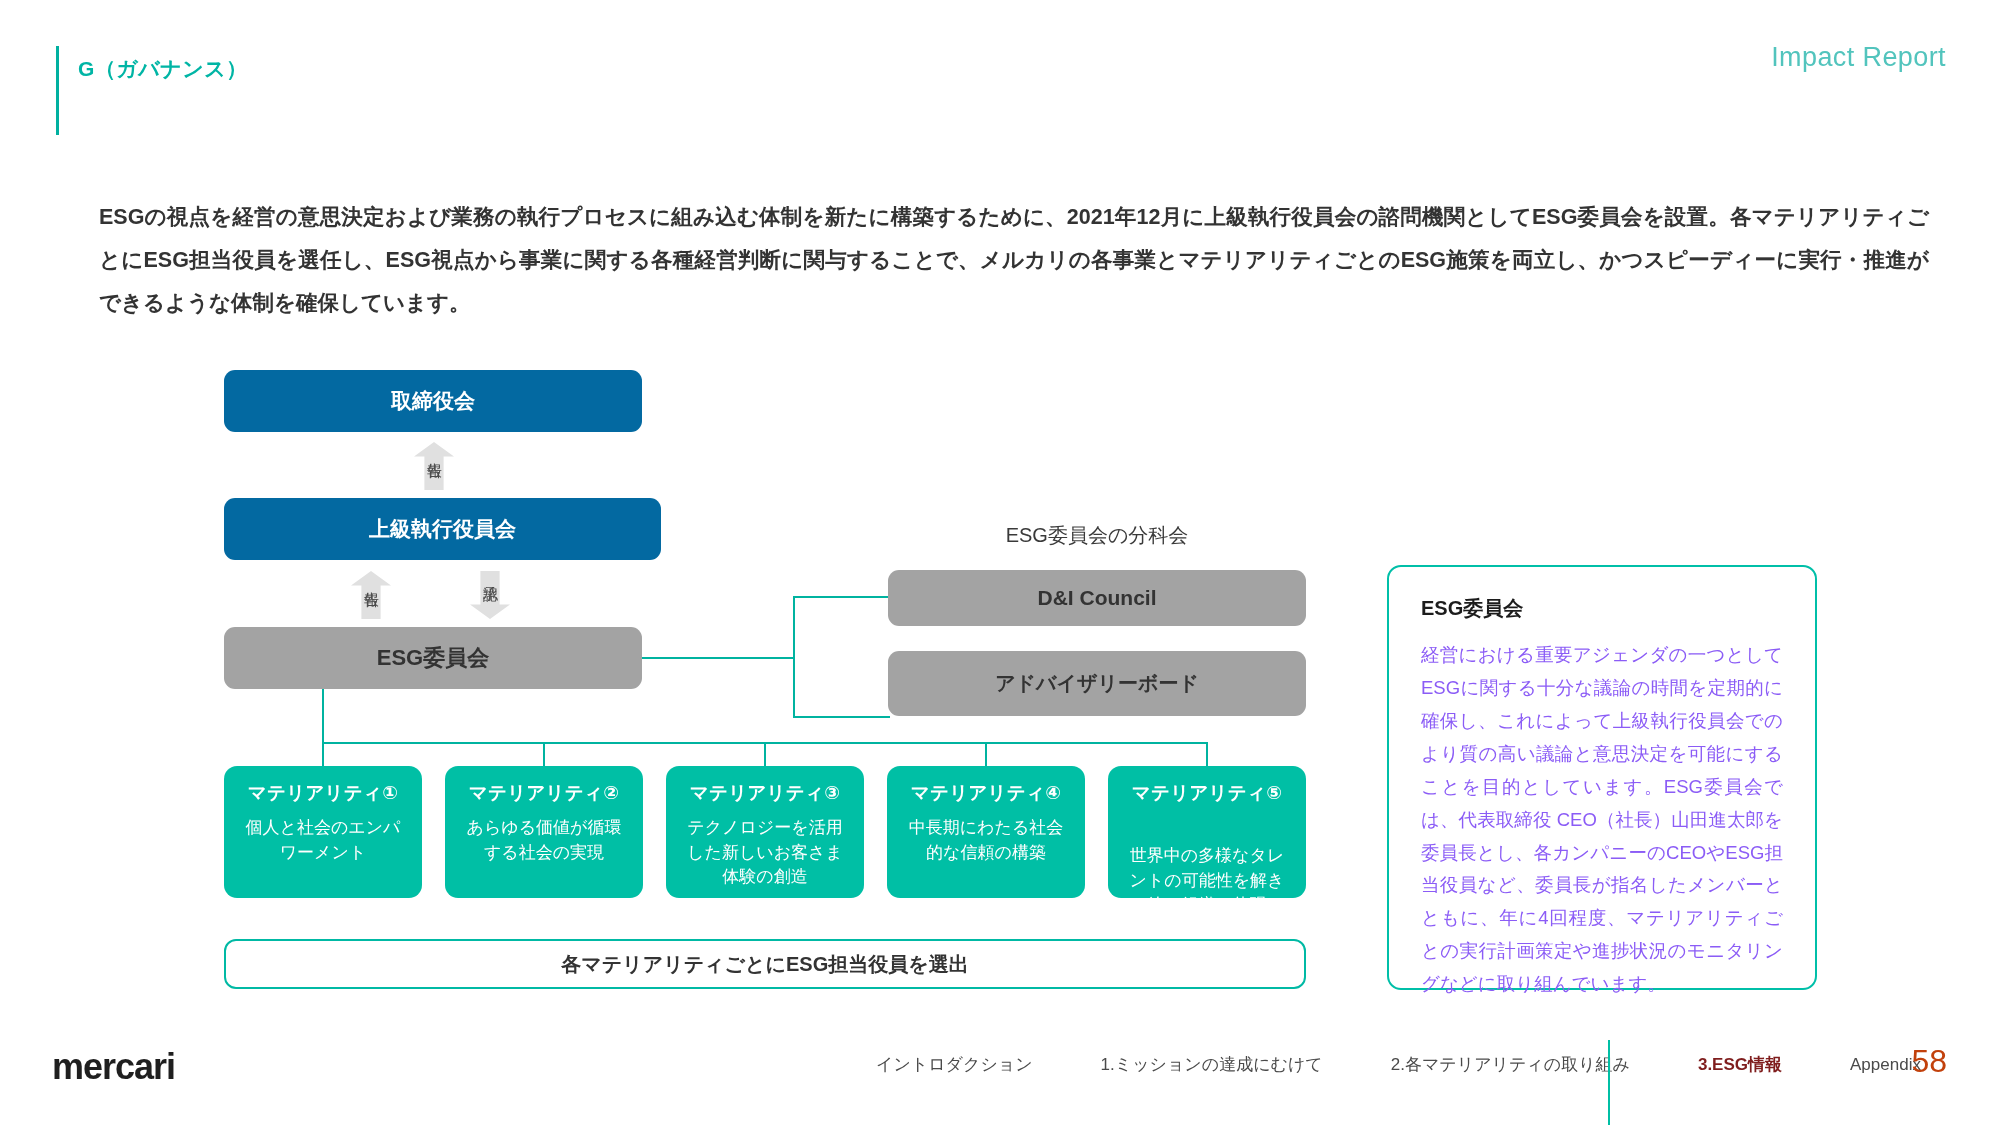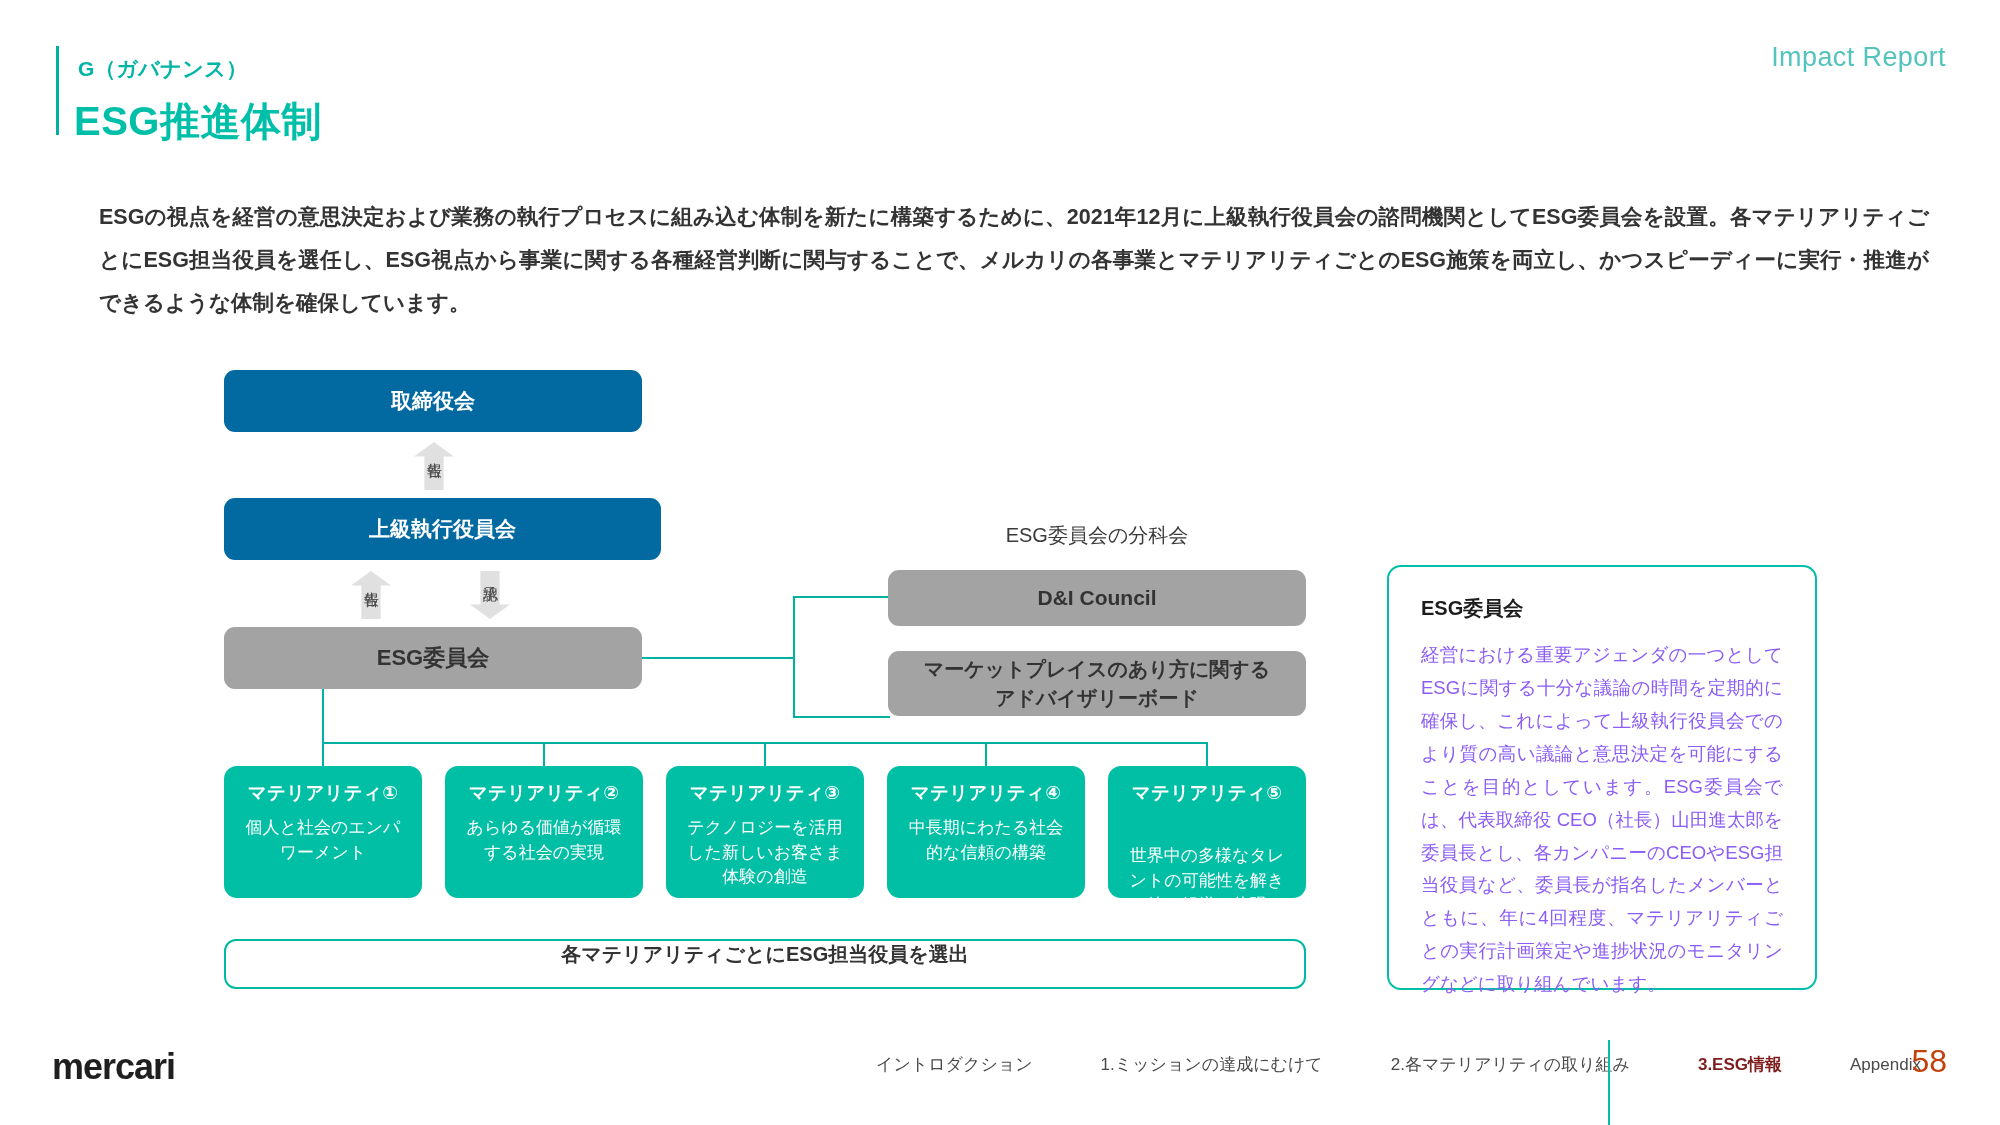--- a/index.html
+++ b/index.html
@@ -142,20 +142,21 @@
   .bottom-bar {
     position: absolute;
     left: 224px;
     top: 939px;
     width: 1082px;
     height: 50px;
     box-sizing: border-box;
     border: 2px solid #00b9a4;
     border-radius: 12px;
     display: flex;
+    align-items: center;
     justify-content: center;
     font-size: 20px;
     font-weight: 700;
     color: #333333;
   }
 
   
   .ln { position: absolute; background: #00b3a0; }
 
   
@@ -265,21 +266,20 @@
     font-weight: 400;
   }
 </style>
 </head>
 <body>
 
 <div id="page">
 
   <div class="hdr-rule"></div>
   <div class="hdr-eyebrow">G（ガバナンス）</div>
-  <div class="hdr-title">ESG推進体制</div>
   <div class="impact-report">Impact Report</div>
 
   <div class="intro">ESGの視点を経営の意思決定および業務の執行プロセスに組み込む体制を新たに構築するために、2021年12月に上級執行役員会の諮問機関としてESG委員会を設置。各マテリアリティごとにESG担当役員を選任し、ESG視点から事業に関する各種経営判断に関与することで、メルカリの各事業とマテリアリティごとのESG施策を両立し、かつスピーディーに実行・推進ができるような体制を確保しています。</div>
 
   <div class="diagram">
 
     <div class="node node-solid" id="node-board">
       <span>取締役会</span>
     </div>
 
@@ -314,21 +314,20 @@
 
     <div class="ln" style="left:793px; top:716px; width:97px; height:2px;"></div>
 
     <div class="subcommittee-label">ESG委員会の分科会</div>
 
     <div class="node node-light" id="node-di">
       <span>D&amp;I Council</span>
     </div>
 
     <div class="node node-light" id="node-advisory">
-      <span>マーケットプレイスのあり方に関する</span>
       <span>アドバイザリーボード</span>
     </div>
 
     <div class="ln" style="left:322px; top:689px; width:2px; height:54px;"></div>
 
     <div class="ln" style="left:322px; top:742px; width:886px; height:2px;"></div>
 
     <div class="ln" style="left:322px; top:742px; width:2px; height:25px;"></div>
     <div class="ln" style="left:543px; top:742px; width:2px; height:25px;"></div>
     <div class="ln" style="left:764px; top:742px; width:2px; height:25px;"></div>

